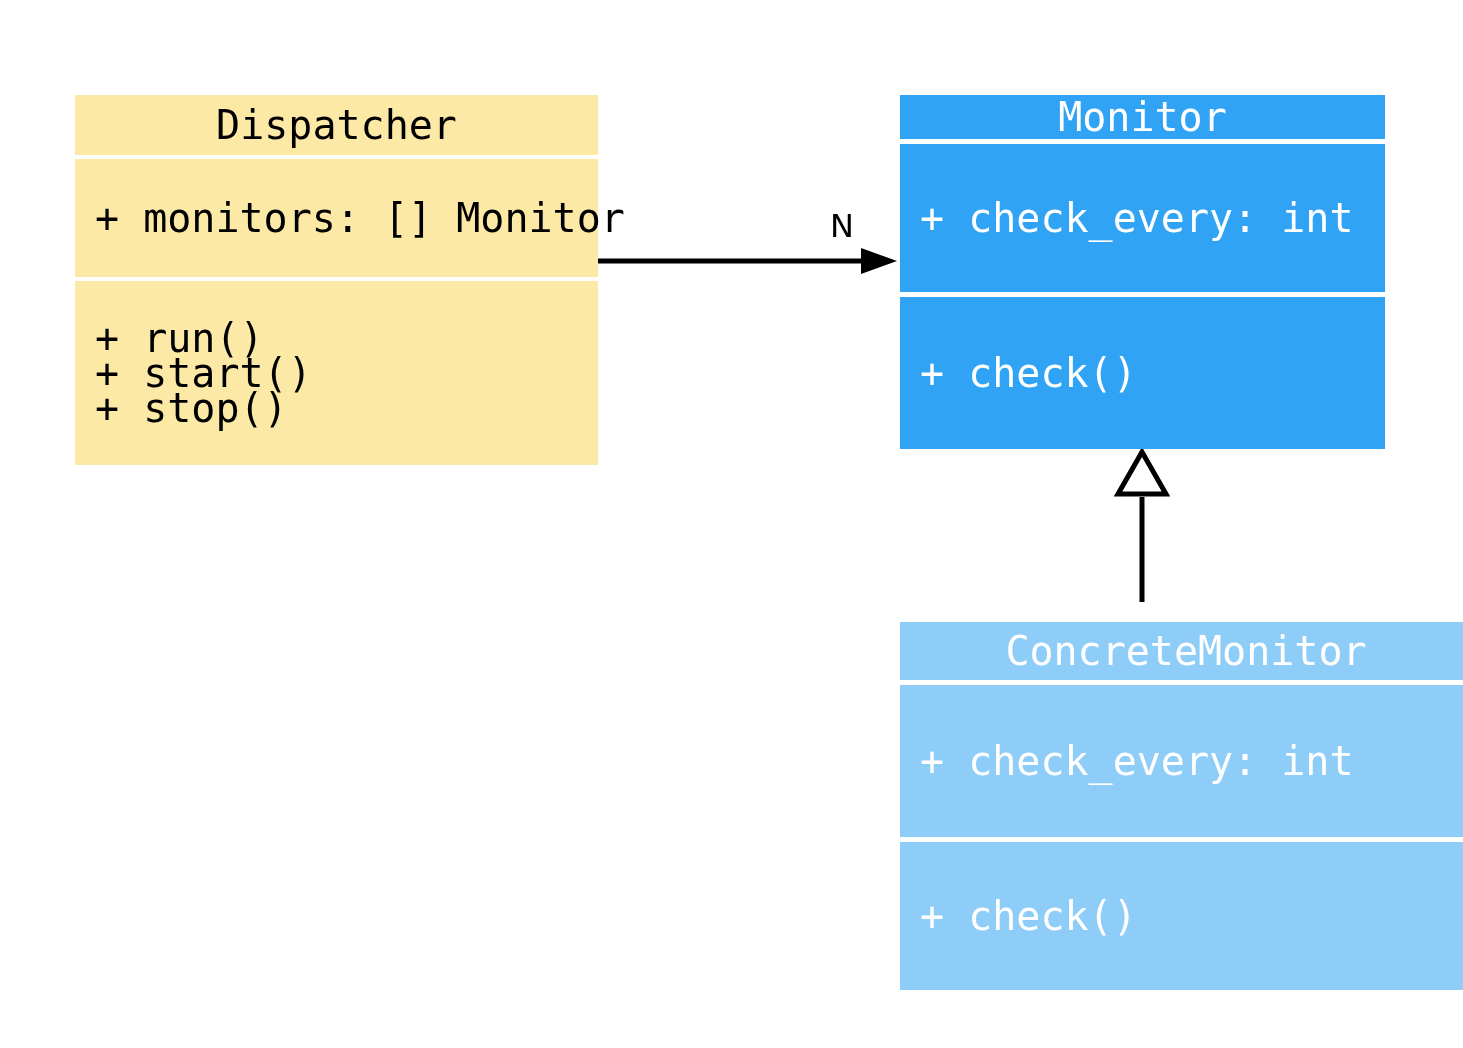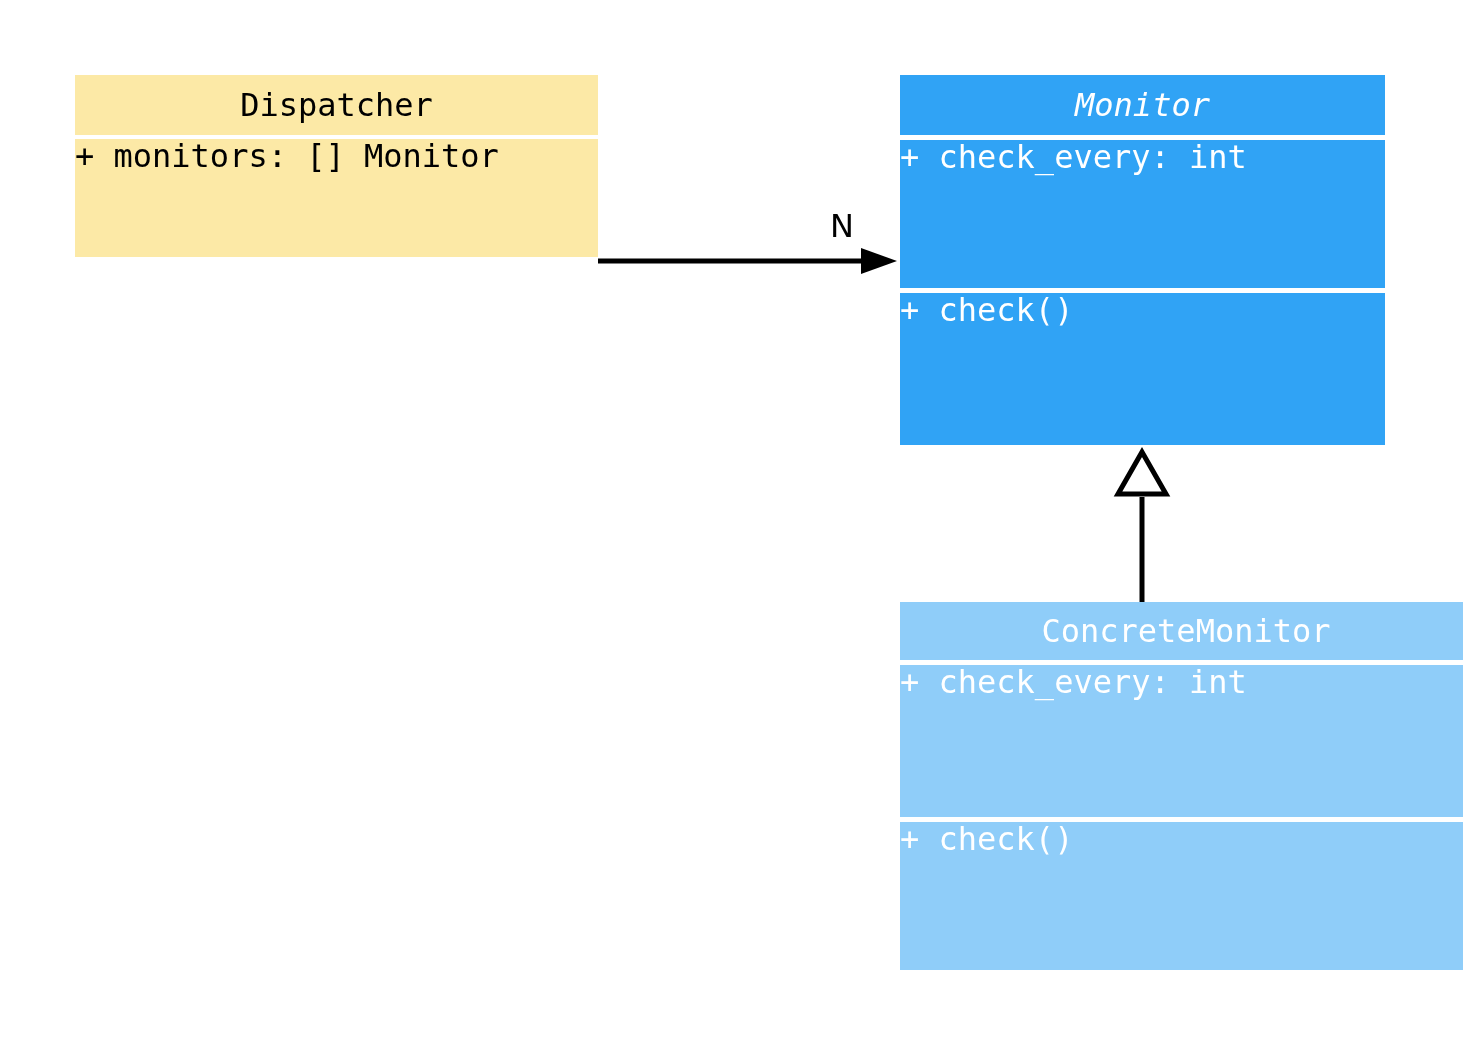--- a/index.html
+++ b/index.html
@@ -9,47 +9,48 @@
     height: 1048px;
     background: #ffffff;
     font-family: "DejaVu Sans Mono", monospace;
     overflow: hidden;
   }
   .relations {
     position: absolute;
     left: 0; top: 0;
     pointer-events: none;
   }
-  .cls { position: absolute; font-size: 32px; }
+  .cls { position: absolute; font-size: 40px; margin-top: 20px; }
   .sec { box-sizing: border-box; }
   .sec.title {
     display: flex;
     align-items: center;
     justify-content: center;
     white-space: pre;
   }
   .sec.body {
     display: flex;
     flex-direction: column;
-    justify-content: flex-start;
+    justify-content: center;
+    padding-left: 20px;
     line-height: 35px;
     white-space: pre;
   }
 
   
   .dispatcher { left: 75px; top: 75px; width: 523px; color: #000000; }
   .dispatcher .sec { background: #FCE9A6; }
   .dispatcher .title   { height: 60px; }
   .dispatcher .attrs   { height: 118px; margin-top: 4px; }
   .dispatcher .methods { height: 184px; margin-top: 4px; }
 
   
   .monitor { left: 900px; top: 75px; width: 485px; color: #ffffff; }
   .monitor .sec { background: #30A3F5; }
-  .monitor .title   { height: 60px; font-style: italic; }
+  .monitor .title   { height: 44px; }
   .monitor .attrs   { height: 148px; margin-top: 5px; }
   .monitor .methods { height: 152px; margin-top: 5px; }
 
   
   .concrete { left: 900px; top: 602px; width: 572px; color: #ffffff; }
   .concrete .sec { background: #8FCDF9; }
   .concrete .title   { height: 58px; }
   .concrete .attrs   { height: 152px; margin-top: 5px; }
   .concrete .methods { height: 148px; margin-top: 5px; }
 
@@ -79,20 +80,25 @@
     </g>
   </svg>
 
   <div class="multiplicity-label">N</div>
 
   <div class="cls dispatcher">
     <div class="sec title">Dispatcher</div>
     <div class="sec body attrs">
       <div>+ monitors: [] Monitor</div>
     </div>
+    <div class="sec body methods">
+      <div>+ run()</div>
+      <div>+ start()</div>
+      <div>+ stop()</div>
+    </div>
   </div>
 
   <div class="cls monitor">
     <div class="sec title">Monitor</div>
     <div class="sec body attrs">
       <div>+ check_every: int</div>
     </div>
     <div class="sec body methods">
       <div>+ check()</div>
     </div>

